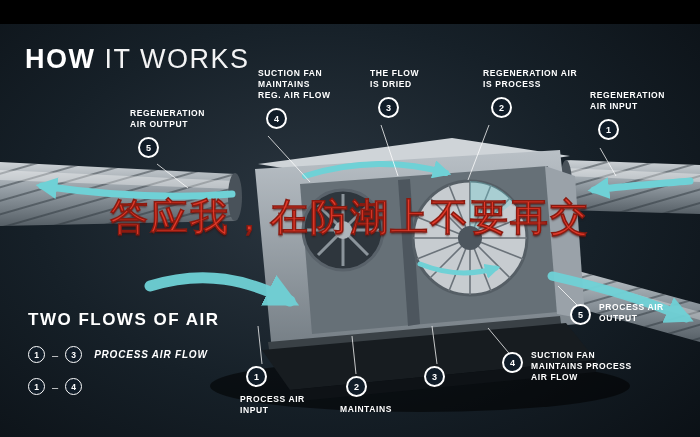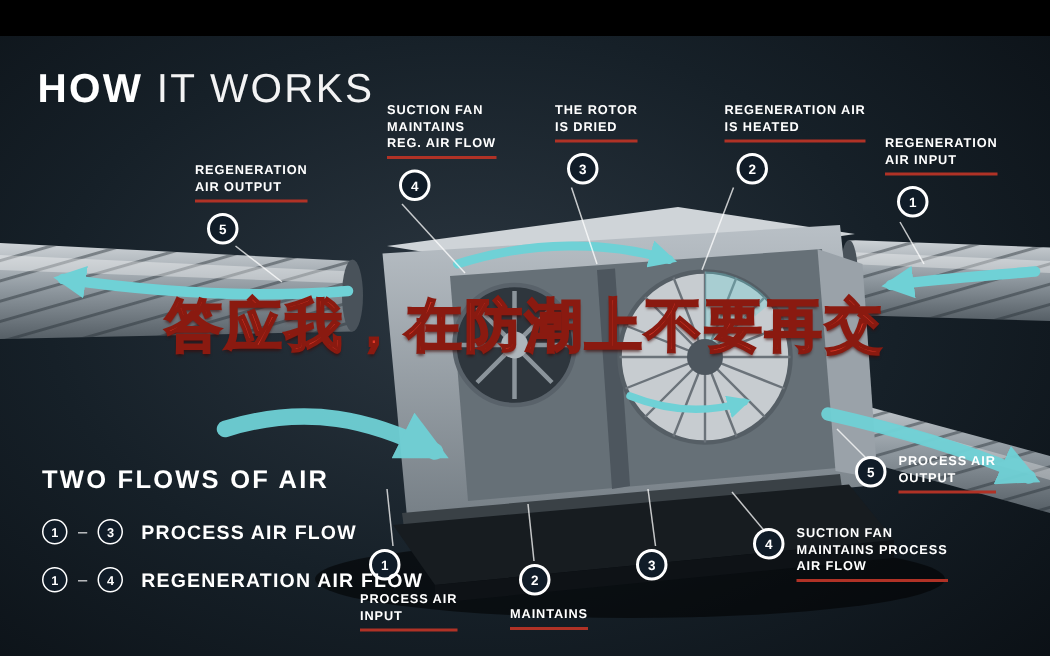--- a/index.html
+++ b/index.html
@@ -10,21 +10,21 @@
     margin-top:24px;
   }
   .art{position:absolute;left:0;top:0;}
   .title{
     position:absolute;left:25px;top:20px;margin:0;color:#fff;
     font-size:27px;letter-spacing:1.5px;font-weight:300;white-space:nowrap;
   }
   .title .b{font-weight:800;}
   .title .l{font-weight:300;margin-left:9px;opacity:.95;}
   .callout{position:absolute;display:flex;width:max-content;color:#fff;}
-  .callout .txt{display:flex;flex-direction:column;width:max-content;}
+  .callout .txt{display:flex;flex-direction:row;width:max-content;}
   .callout .lbl{
     white-space:pre-line;font-size:8.5px;font-weight:bold;letter-spacing:.6px;line-height:11px;
   }
   .callout .rule{height:2px;background:#b03226;margin-top:3px;align-self:stretch;}
   .num{
     width:17px;height:17px;border-radius:50%;border:2px solid #fff;background:#101c28;
     color:#fff;font-size:9px;font-weight:bold;display:flex;align-items:center;justify-content:center;
     box-sizing:content-box;flex:0 0 auto;
   }
   .c-below{flex-direction:column;}
@@ -41,24 +41,24 @@
   .c5{left:570px;top:278px;}
   .c6{left:502px;top:326px;}
   .c7{left:418px;top:342px;}
   .c8{left:340px;top:352px;}
   .c9{left:240px;top:342px;}
   .legend{position:absolute;left:28px;top:286px;color:#fff;}
   .legend-title{font-size:17px;font-weight:bold;letter-spacing:1.5px;margin-bottom:16px;}
   .legend-row{display:flex;align-items:center;gap:7px;margin-bottom:15px;}
   .legend-row .num{width:15px;height:15px;border-width:1.5px;font-size:8.5px;}
   .legend-row .sep{font-size:11px;opacity:.9;}
-  .legend-row .llabel{font-size:13px;font-weight:bold;letter-spacing:.8px;margin-left:5px;}
+  .legend-row .llabel{font-size:10px;font-weight:bold;letter-spacing:.8px;margin-left:5px;font-style:italic;}
   .overlay-text{
     position:absolute;left:0;top:170px;width:700px;text-align:center;
-    font-family:"DejaVu Sans", sans-serif;font-weight:700;font-size:38px;line-height:47px;
+    font-family:"DejaVu Sans", sans-serif;font-weight:400;font-size:38px;line-height:47px;
     color:#e23a2a;letter-spacing:2px;
     -webkit-text-stroke:1.5px #8a1a10;
     text-shadow:0 2px 2px rgba(60,8,4,.65);
     pointer-events:none;
   }
 </style>
 </head>
 <body>
 
 <div class="stage">
@@ -184,31 +184,31 @@
       <div class="lbl">SUCTION FAN
 MAINTAINS
 REG. AIR FLOW</div>
       <div class="rule"></div>
     </div>
     <div class="num">4</div>
   </div>
 
   <div class="callout c-below c2">
     <div class="txt">
-      <div class="lbl">THE ROTOR
+      <div class="lbl">THE FLOW
 IS DRIED</div>
       <div class="rule"></div>
     </div>
     <div class="num">3</div>
   </div>
 
   <div class="callout c-below c3">
     <div class="txt">
       <div class="lbl">REGENERATION AIR
-IS HEATED</div>
+IS PROCESS</div>
       <div class="rule"></div>
     </div>
     <div class="num">2</div>
   </div>
 
   <div class="callout c-below c4">
     <div class="txt">
       <div class="lbl">REGENERATION
 AIR INPUT</div>
       <div class="rule"></div>
@@ -264,21 +264,20 @@
     <div class="legend-row">
       <div class="num">1</div>
       <span class="sep">–</span>
       <div class="num">3</div>
       <span class="llabel">PROCESS AIR FLOW</span>
     </div>
     <div class="legend-row">
       <div class="num">1</div>
       <span class="sep">–</span>
       <div class="num">4</div>
-      <span class="llabel">REGENERATION AIR FLOW</span>
     </div>
   </div>
 
   <div class="overlay-text">
     <div>答应我，在防潮上不要再交</div>
   </div>
 
 </div>
 
 </body></html>

